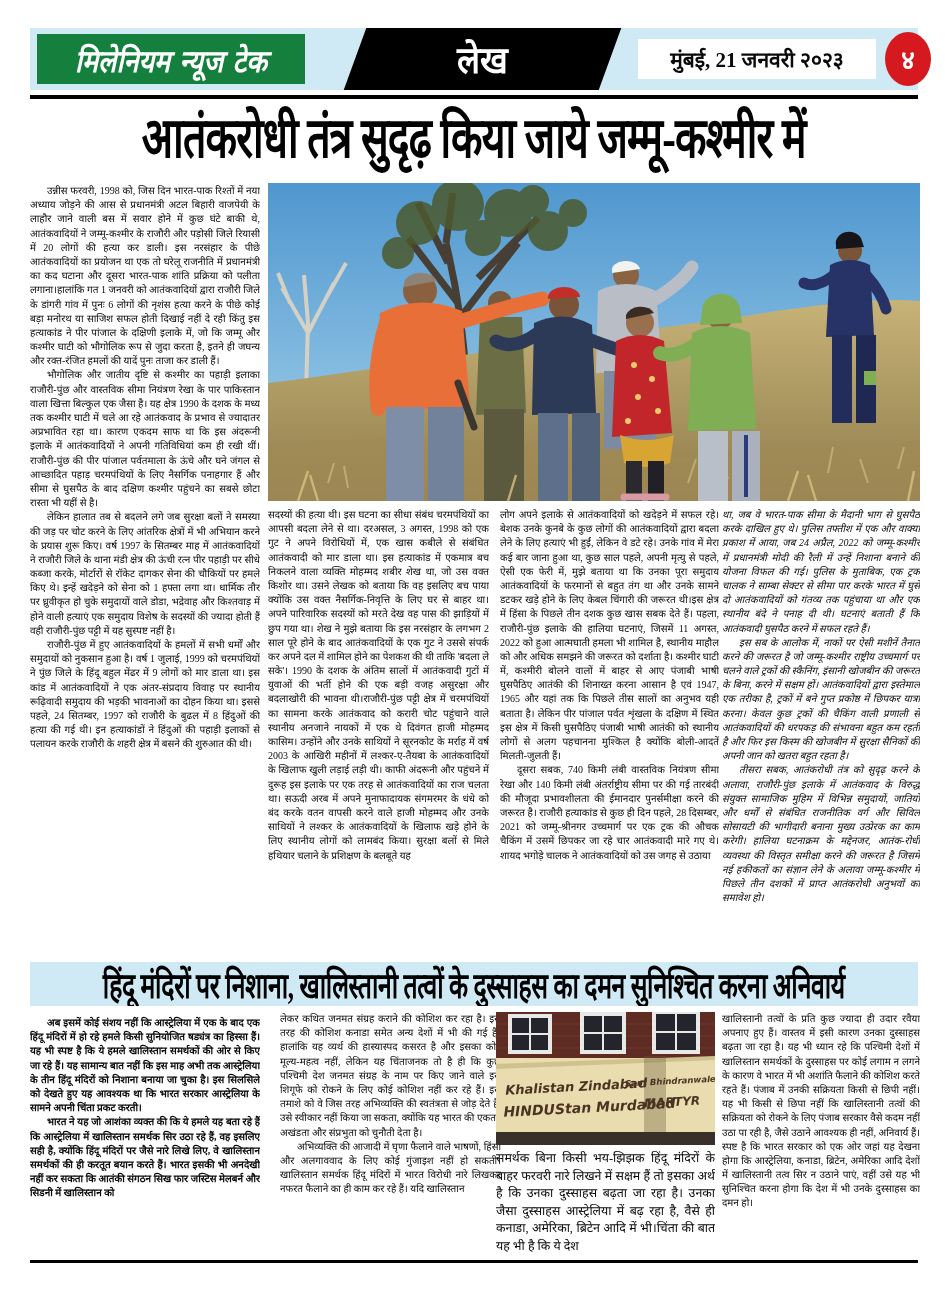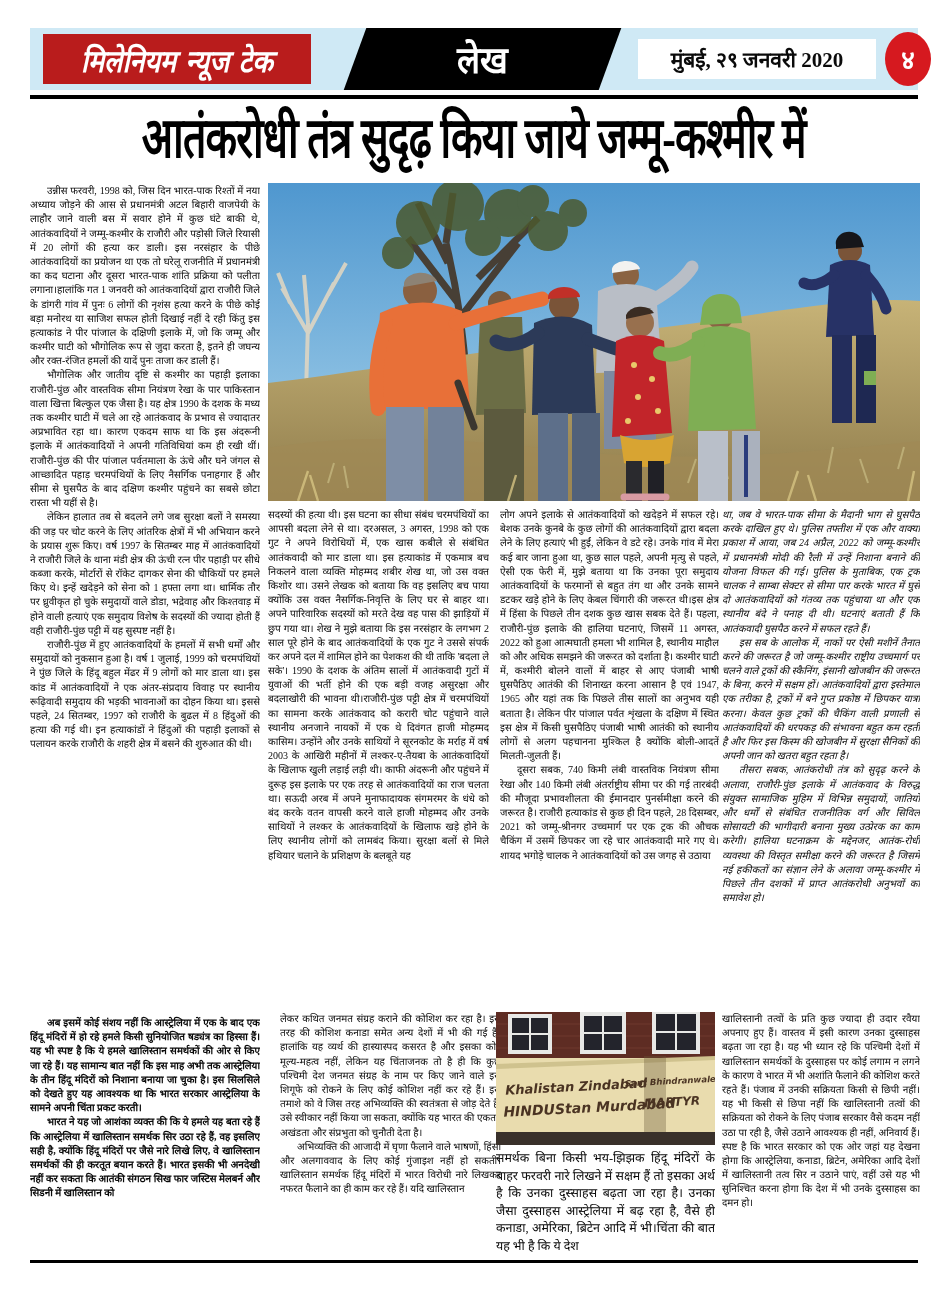--- a/index.html
+++ b/index.html
@@ -5,21 +5,21 @@
   * { box-sizing: border-box; }
   html,body { margin:0; padding:0; background:#e8e8e8; }
   .page {
     position:relative; width:945px; height:1296px; margin:0 auto;
     background:#ffffff; overflow:hidden;
     font-family:"Liberation Serif", serif; color:#0a0a0a;
   }
   
   .strip { position:absolute; left:30px; top:28px; width:888px; height:62px; background:#cfe9f5; }
   .brandbox {
-    position:absolute; left:13px; top:6px; width:268px; height:50px; background:#b91c1c;
+    position:absolute; left:7px; top:6px; width:268px; height:50px; background:#15803d;
     display:flex; align-items:center; justify-content:center;
   }
   .brandbox span {
     color:#fff; font-family:"DejaVu Sans", sans-serif; font-weight:bold; font-style:italic;
     font-size:27px; white-space:nowrap; transform:scaleY(1.15);
   }
   .sectionband {
     position:absolute; left:325px; top:0; width:255px; height:62px; background:#000;
     transform:skewX(-20deg); display:flex; align-items:center; justify-content:center;
   }
@@ -72,21 +72,21 @@
 
 <div class="page">
 
   <div class="strip">
     <div class="brandbox">
       <span>मिलेनियम न्यूज टेक</span>
     </div>
     <div class="sectionband">
       <span>लेख</span>
     </div>
-    <div class="datebox">मुंबई, २९ जनवरी 2020</div>
+    <div class="datebox">मुंबई, 21 जनवरी २०२३</div>
     <div class="pagecircle">४</div>
   </div>
   <div class="toprule"></div>
 
   <div class="headline1">
     <span>आतंकरोधी तंत्र सुदृढ़ किया जाये जम्मू-कश्मीर में</span>
   </div>
 
   <div class="photo1">
     <svg width="652" height="318" viewBox="0 0 652 318">
@@ -218,20 +218,23 @@
   <div class="col" style="left:500px; top:508px; width:219px; height:450px;">
     <p class="noind">लोग अपने इलाके से आतंकवादियों को खदेड़ने में सफल रहे। बेशक उनके कुनबे के कुछ लोगों की आतंकवादियों द्वारा बदला लेने के लिए हत्याएं भी हुईं, लेकिन वे डटे रहे। उनके गांव में मेरा कई बार जाना हुआ था, कुछ साल पहले, अपनी मृत्यु से पहले, ऐसी एक फेरी में, मुझे बताया था कि उनका पूरा समुदाय आतंकवादियों के फरमानों से बहुत तंग था और उनके सामने डटकर खड़े होने के लिए केबल चिंगारी की जरूरत थी।इस क्षेत्र में हिंसा के पिछले तीन दशक कुछ खास सबक देते हैं। पहला, राजौरी-पुंछ इलाके की हालिया घटनाएं, जिसमें 11 अगस्त, 2022 को हुआ आत्मघाती हमला भी शामिल है, स्थानीय माहौल को और अधिक समझने की जरूरत को दर्शाता है। कश्मीर घाटी में, कश्मीरी बोलने वालों में बाहर से आए पंजाबी भाषी घुसपैठिए आतंकी की शिनाख्त करना आसान है एवं 1947, 1965 और यहां तक कि पिछले तीस सालों का अनुभव यही बताता है। लेकिन पीर पांजाल पर्वत शृंखला के दक्षिण में स्थित इस क्षेत्र में किसी घुसपैठिए पंजाबी भाषी आतंकी को स्थानीय लोगों से अलग पहचानना मुश्किल है क्योंकि बोली-आदतें मिलती-जुलती हैं।</p>
     <p>दूसरा सबक, 740 किमी लंबी वास्तविक नियंत्रण सीमा रेखा और 140 किमी लंबी अंतर्राष्ट्रीय सीमा पर की गई तारबंदी की मौजूदा प्रभावशीलता की ईमानदार पुनर्समीक्षा करने की जरूरत है। राजौरी हत्याकांड से कुछ ही दिन पहले, 28 दिसम्बर, 2021 को जम्मू-श्रीनगर उच्चमार्ग पर एक ट्रक की औचक चैकिंग में उसमें छिपकर जा रहे चार आतंकवादी मारे गए थे। शायद भगोड़े चालक ने आतंकवादियों को उस जगह से उठाया</p>
   </div>
   <div class="col" style="left:722px; top:508px; width:198px; height:450px;font-style:italic;">
     <p class="noind">था, जब वे भारत-पाक सीमा के मैदानी भाग से घुसपैठ करके दाखिल हुए थे। पुलिस तफ्तीश में एक और वाक्या प्रकाश में आया, जब 24 अप्रैल, 2022 को जम्मू-कश्मीर में प्रधानमंत्री मोदी की रैली में उन्हें निशाना बनाने की योजना विफल की गई। पुलिस के मुताबिक, एक ट्रक चालक ने साम्बा सेक्टर से सीमा पार करके भारत में घुसे दो आतंकवादियों को गंतव्य तक पहुंचाया था और एक स्थानीय बंदे ने पनाह दी थी। घटनाएं बताती हैं कि आतंकवादी घुसपैठ करने में सफल रहते हैं।</p>
     <p>इस सब के आलोक में, नाकों पर ऐसी मशीनें तैनात करने की जरूरत है जो जम्मू-कश्मीर राष्ट्रीय उच्चमार्ग पर चलने वाले ट्रकों की स्कैनिंग, इंसानी खोजबीन की जरूरत के बिना, करने में सक्षम हों। आतंकवादियों द्वारा इस्तेमाल एक तरीका है, ट्रकों में बने गुप्त प्रकोष्ठ में छिपकर यात्रा करना। केवल कुछ ट्रकों की चैकिंग वाली प्रणाली से आतंकवादियों की धरपकड़ की संभावना बहुत कम रहती है और फिर इस किस्म की खोजबीन में सुरक्षा सैनिकों की अपनी जान को खतरा बहुत रहता है।</p>
     <p>तीसरा सबक, आतंकरोधी तंत्र को सुदृढ़ करने के अलावा, राजौरी-पुंछ इलाके में आतंकवाद के विरुद्ध संयुक्त सामाजिक मुहिम में विभिन्न समुदायों, जातियों और धर्मों से संबंधित राजनीतिक वर्ग और सिविल सोसायटी की भागीदारी बनाना मुख्य उत्प्रेरक का काम करेगी। हालिया घटनाक्रम के मद्देनजर, आतंक-रोधी व्यवस्था की विस्तृत समीक्षा करने की जरूरत है जिसमें नई हकीकतों का संज्ञान लेने के अलावा जम्मू-कश्मीर में पिछले तीन दशकों में प्राप्त आतंकरोधी अनुभवों का समावेश हो।</p>
   </div>
 
+  <div class="headline2strip">
+    <span>हिंदू मंदिरों पर निशाना, खालिस्तानी तत्वों के दुस्साहस का दमन सुनिश्चित करना अनिवार्य</span>
+  </div>
 
   <div class="col" style="left:30px; top:1016px; width:230px; height:244px;font-weight:bold;">
     <p class="noind" style="text-indent:17px;">अब इसमें कोई संशय नहीं कि आस्ट्रेलिया में एक के बाद एक हिंदू मंदिरों में हो रहे हमले किसी सुनियोजित षड्यंत्र का हिस्सा हैं। यह भी स्पष्ट है कि ये हमले खालिस्तान समर्थकों की ओर से किए जा रहे हैं। यह सामान्य बात नहीं कि इस माह अभी तक आस्ट्रेलिया के तीन हिंदू मंदिरों को निशाना बनाया जा चुका है। इस सिलसिले को देखते हुए यह आवश्यक था कि भारत सरकार आस्ट्रेलिया के सामने अपनी चिंता प्रकट करती।</p>
     <p>भारत ने यह जो आशंका व्यक्त की कि ये हमले यह बता रहे हैं कि आस्ट्रेलिया में खालिस्तान समर्थक सिर उठा रहे हैं, वह इसलिए सही है, क्योंकि हिंदू मंदिरों पर जैसे नारे लिखे लिए, वे खालिस्तान समर्थकों की ही करतूत बयान करते हैं। भारत इसकी भी अनदेखी नहीं कर सकता कि आतंकी संगठन सिख फार जस्टिस मेलबर्न और सिडनी में खालिस्तान को</p>
   </div>
   <div class="col" style="left:280px; top:1012px; width:221px; height:244px;">
     <p class="noind">लेकर कथित जनमत संग्रह कराने की कोशिश कर रहा है। इस तरह की कोशिश कनाडा समेत अन्य देशों में भी की गई है। हालांकि यह व्यर्थ की हास्यास्पद कसरत है और इसका कोई मूल्य-महत्व नहीं, लेकिन यह चिंताजनक तो है ही कि कुछ पश्चिमी देश जनमत संग्रह के नाम पर किए जाने वाले इस शिगूफे को रोकने के लिए कोई कोशिश नहीं कर रहे हैं। इस तमाशे को वे जिस तरह अभिव्यक्ति की स्वतंत्रता से जोड़ देते हैं, उसे स्वीकार नहीं किया जा सकता, क्योंकि यह भारत की एकता, अखंडता और संप्रभुता को चुनौती देता है।</p>
     <p>अभिव्यक्ति की आजादी में घृणा फैलाने वाले भाषणों, हिंसा और अलगाववाद के लिए कोई गुंजाइश नहीं हो सकती। खालिस्तान समर्थक हिंदू मंदिरों में भारत विरोधी नारे लिखकर नफरत फैलाने का ही काम कर रहे हैं। यदि खालिस्तान</p>
   </div>
 

